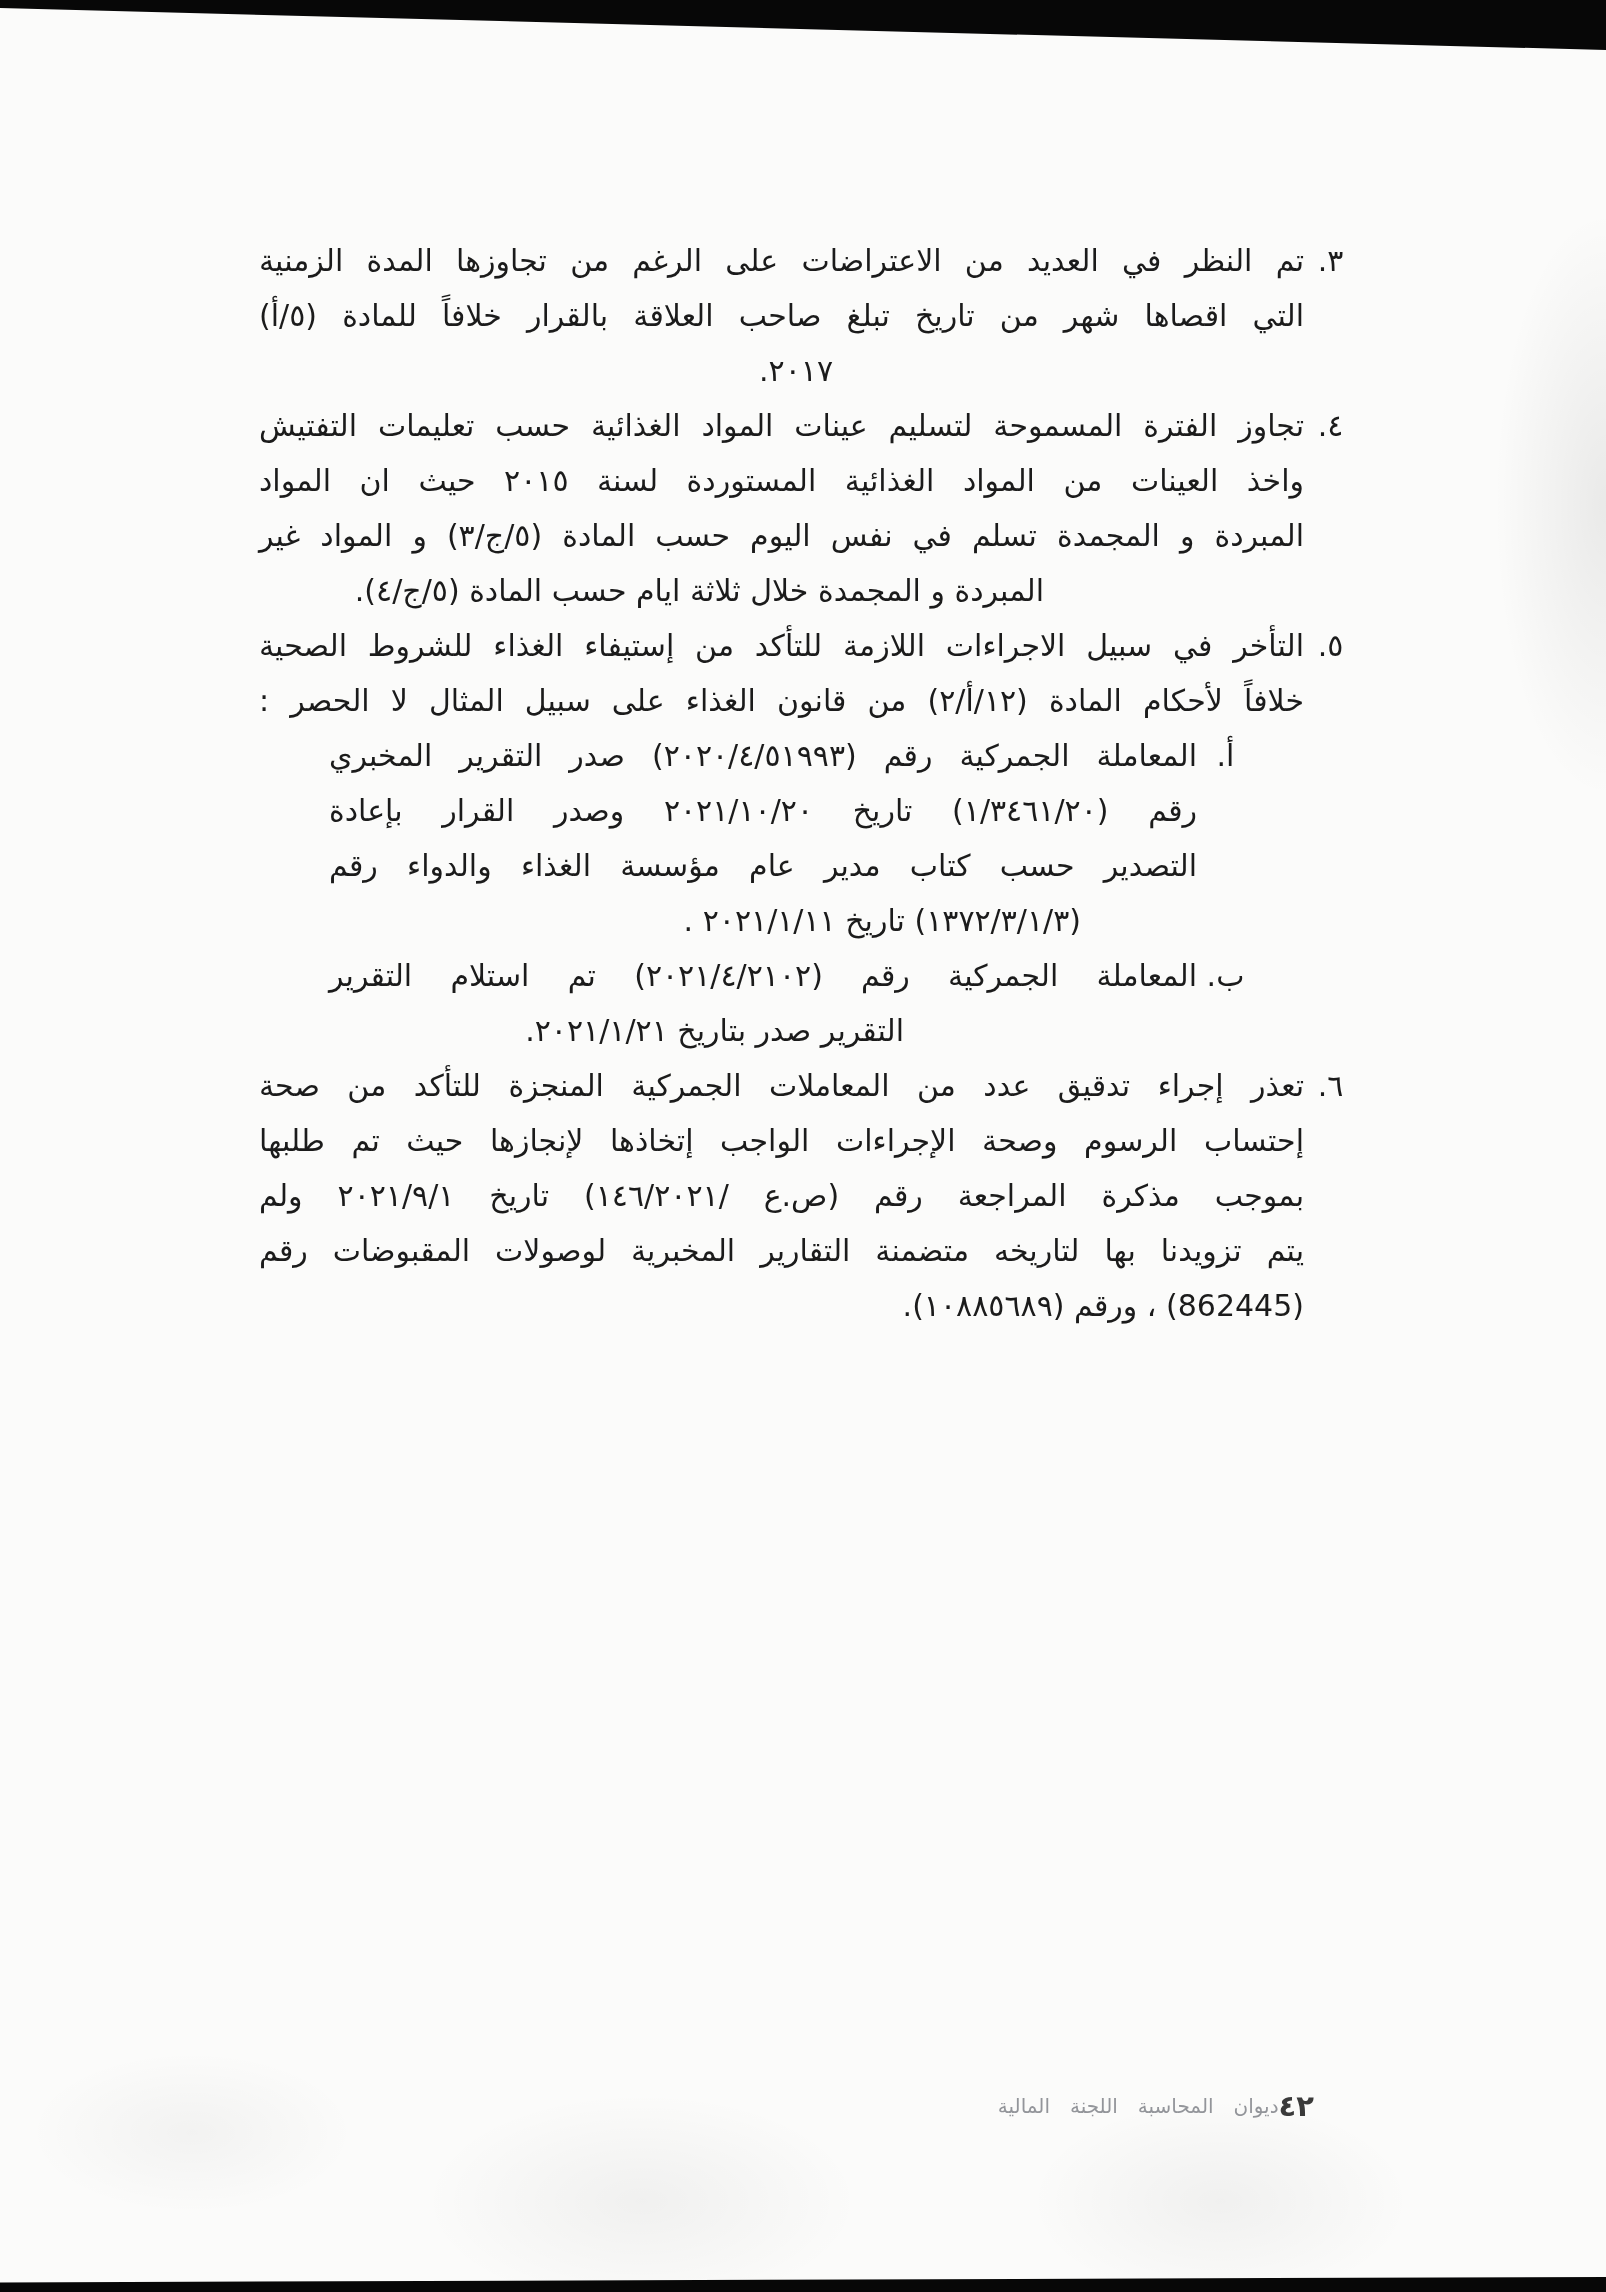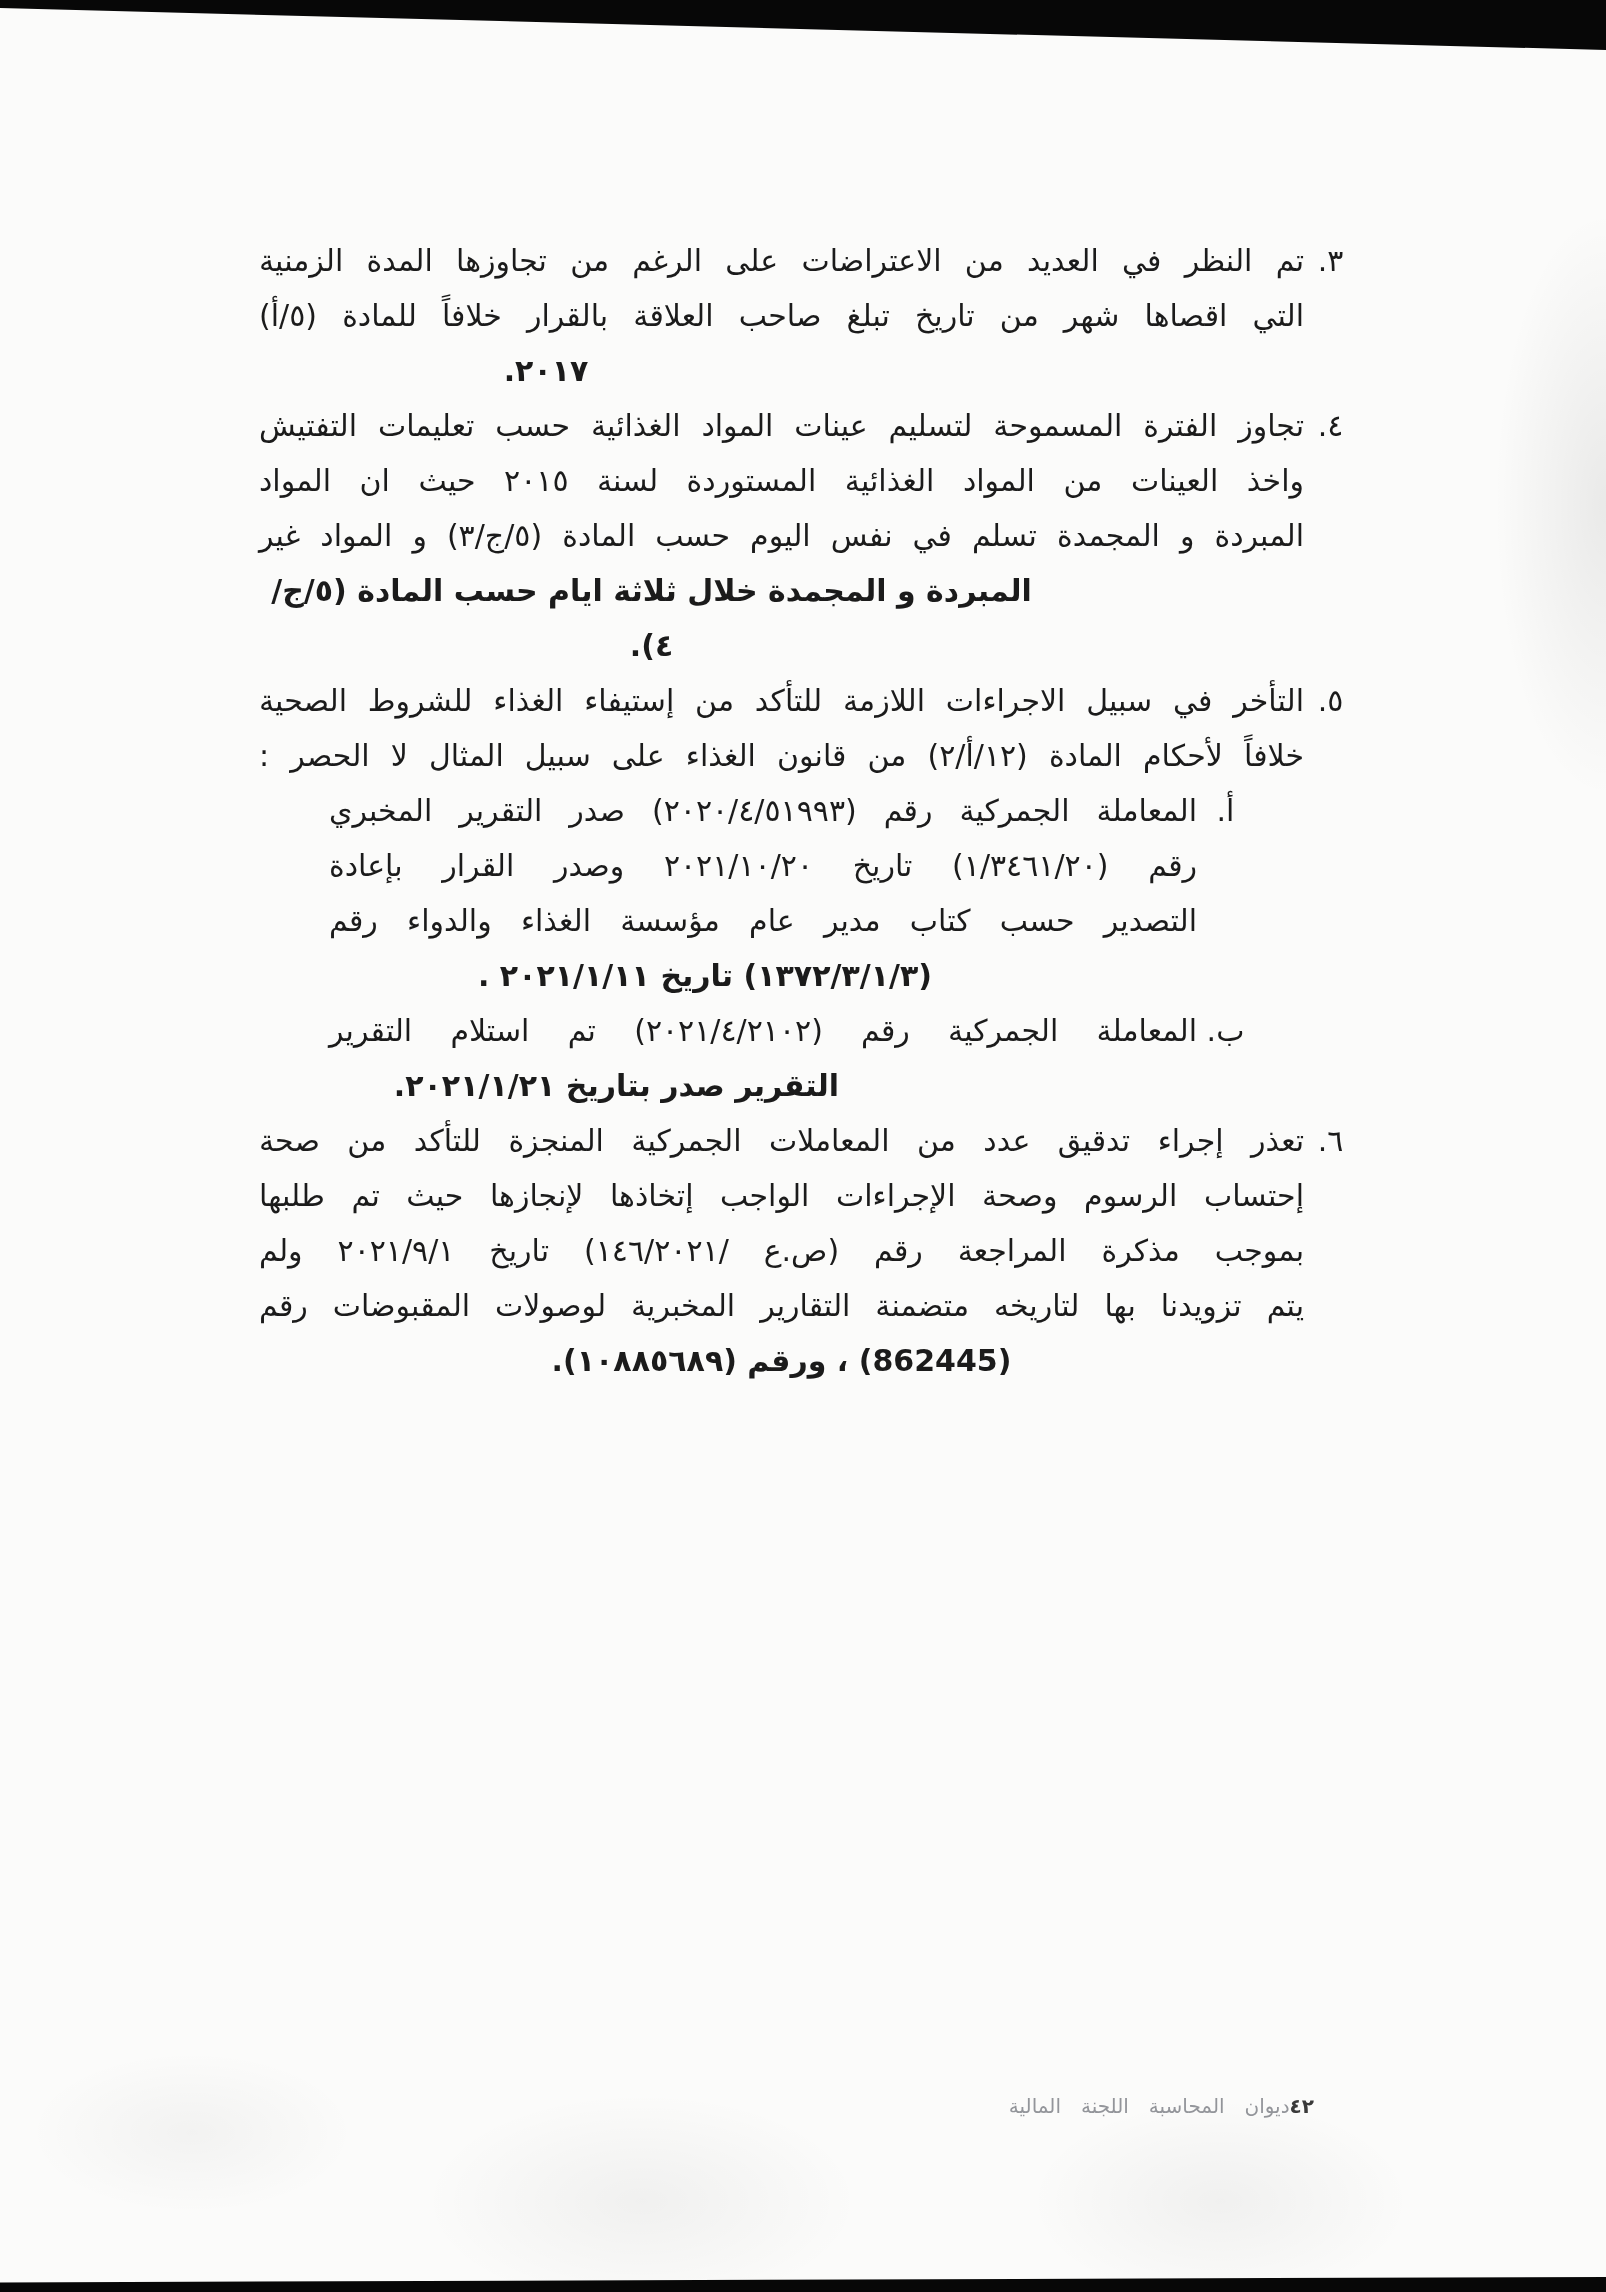--- a/index.html
+++ b/index.html
@@ -30,33 +30,33 @@
     font-size:30px;line-height:55px;color:#1b1b1b;
     direction:rtl;
   }
   .item{position:relative;}
   .item > .marker{
     position:absolute;right:-50px;top:0;width:47px;height:55px;
     text-align:center;
   }
   .line{width:auto;}
   .line.full{text-align:justify;text-align-last:justify;}
-  .line.last{text-align:center;font-weight:bold;}
+  .line.last{text-align:right;}
   .sub{position:relative;margin-right:107px;margin-left:70px;}
   .sub > .marker{
     position:absolute;right:-52px;top:0;width:47px;height:55px;
     text-align:center;
   }
   .footer{
     position:absolute;top:2086px;right:292px;
     direction:rtl;white-space:nowrap;
     line-height:39px;
   }
   .footer .page-num{
-    font-size:20px;font-weight:bold;color:#3a3a3a;letter-spacing:1px;
+    font-size:29px;font-weight:bold;color:#3a3a3a;letter-spacing:1px;
     vertical-align:middle;
   }
   .footer .committee{
     font-size:20px;color:#93959a;letter-spacing:5.8px;word-spacing:13.6px;
     vertical-align:middle;
   }
 </style>
 </head>
 <body>
 

